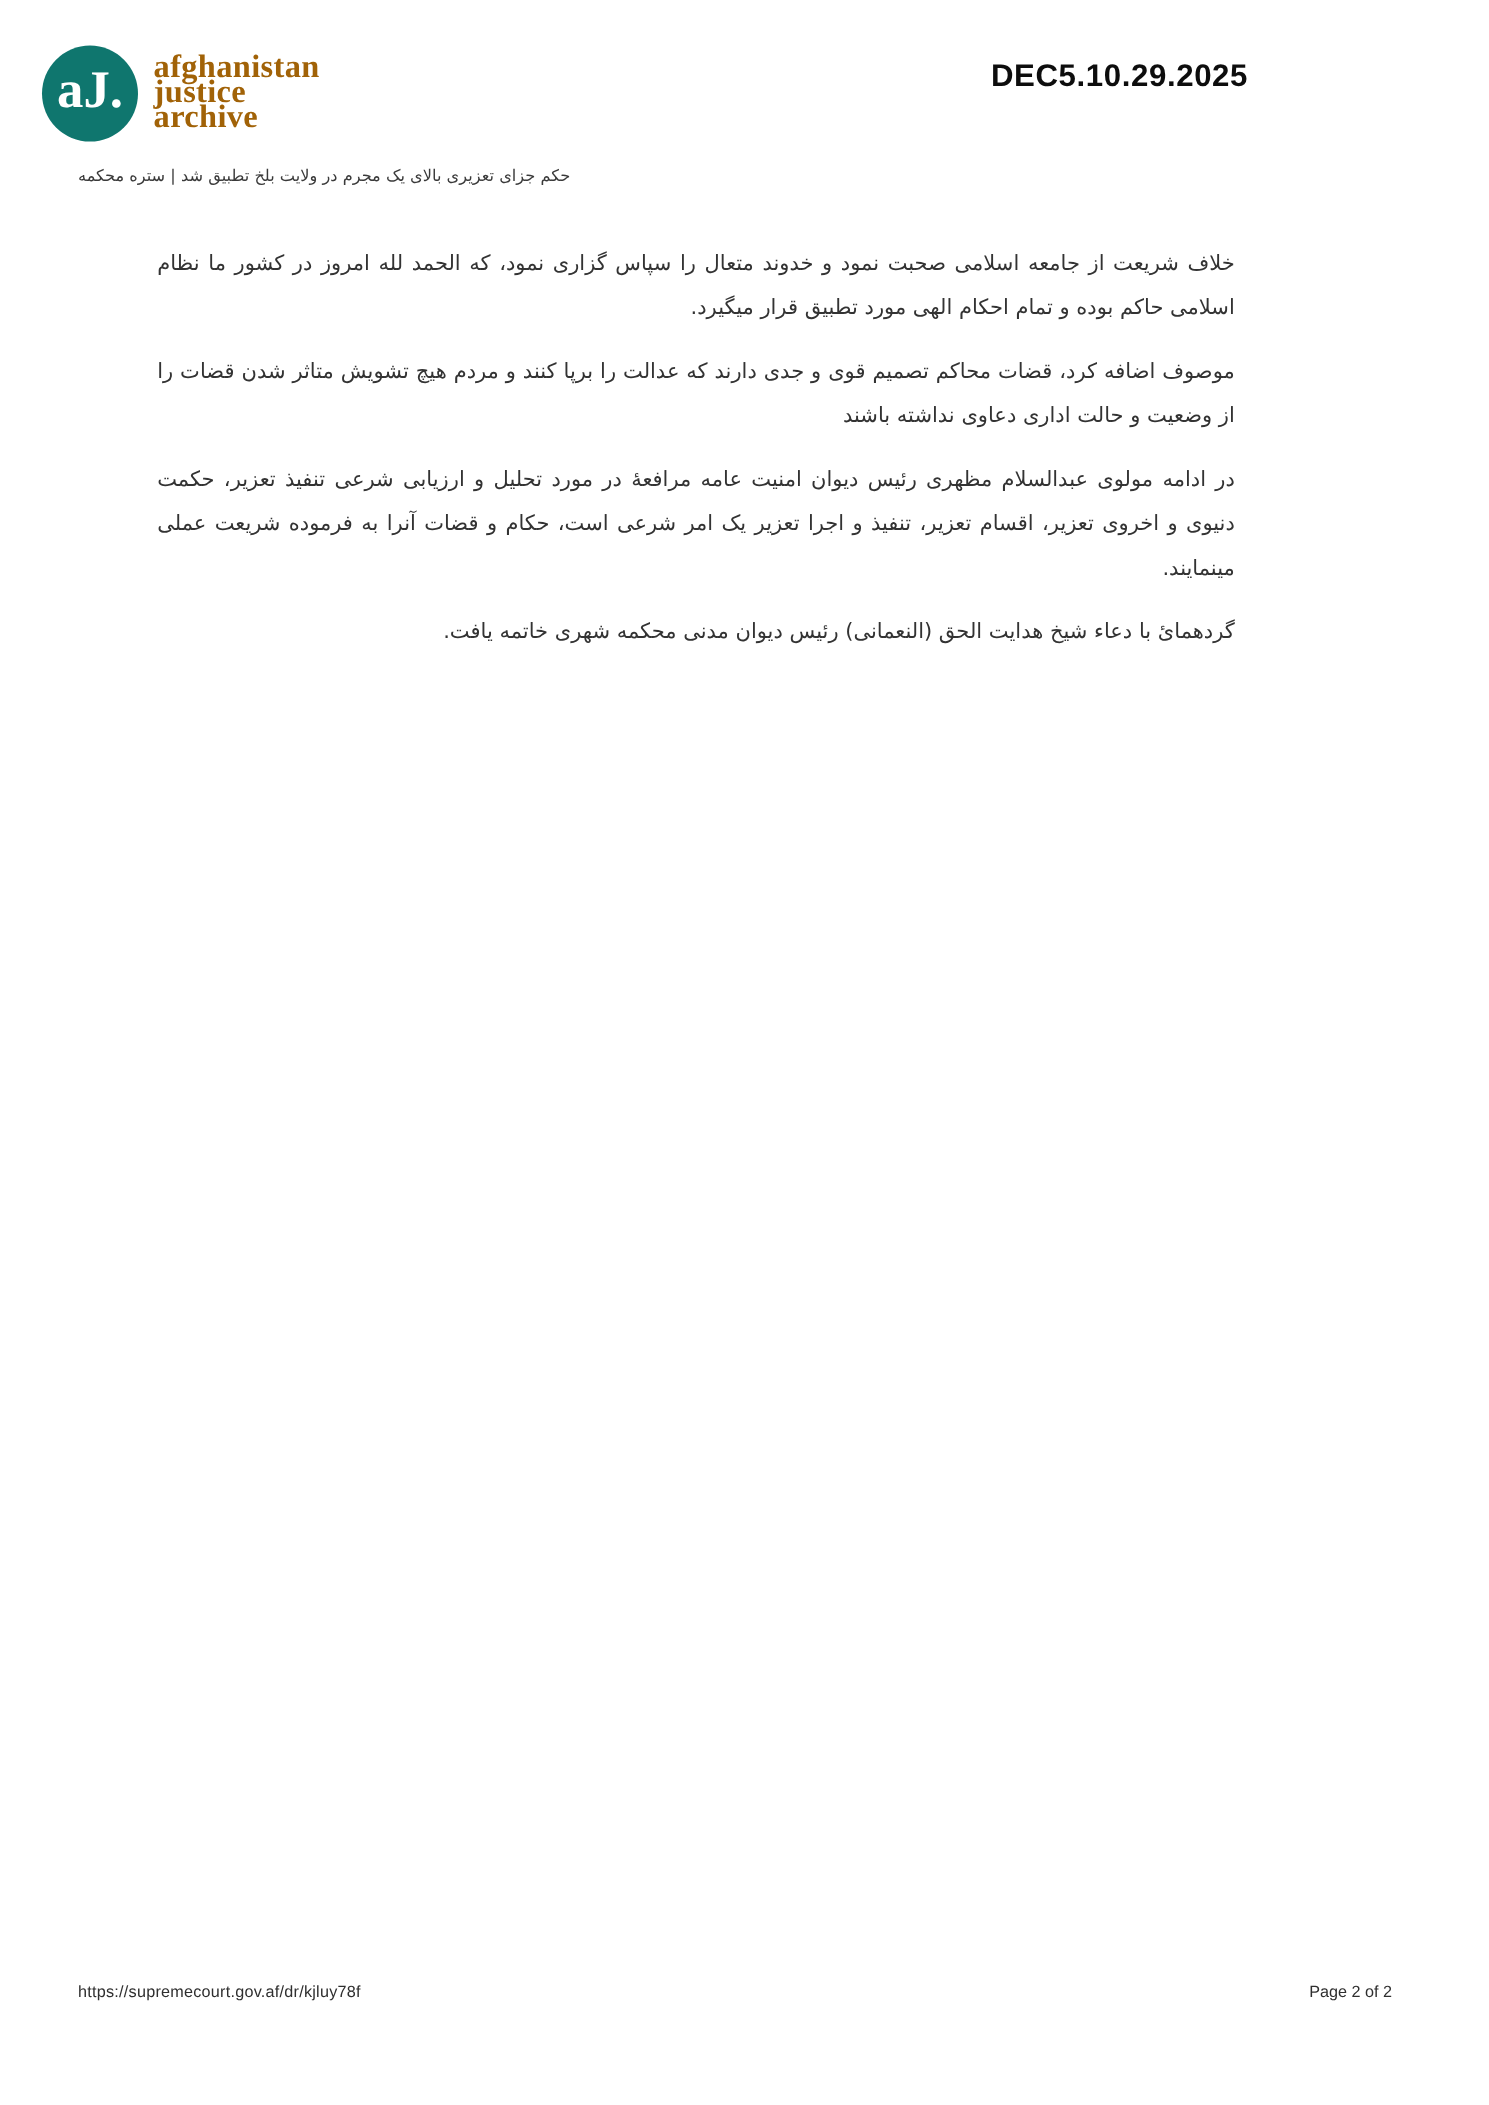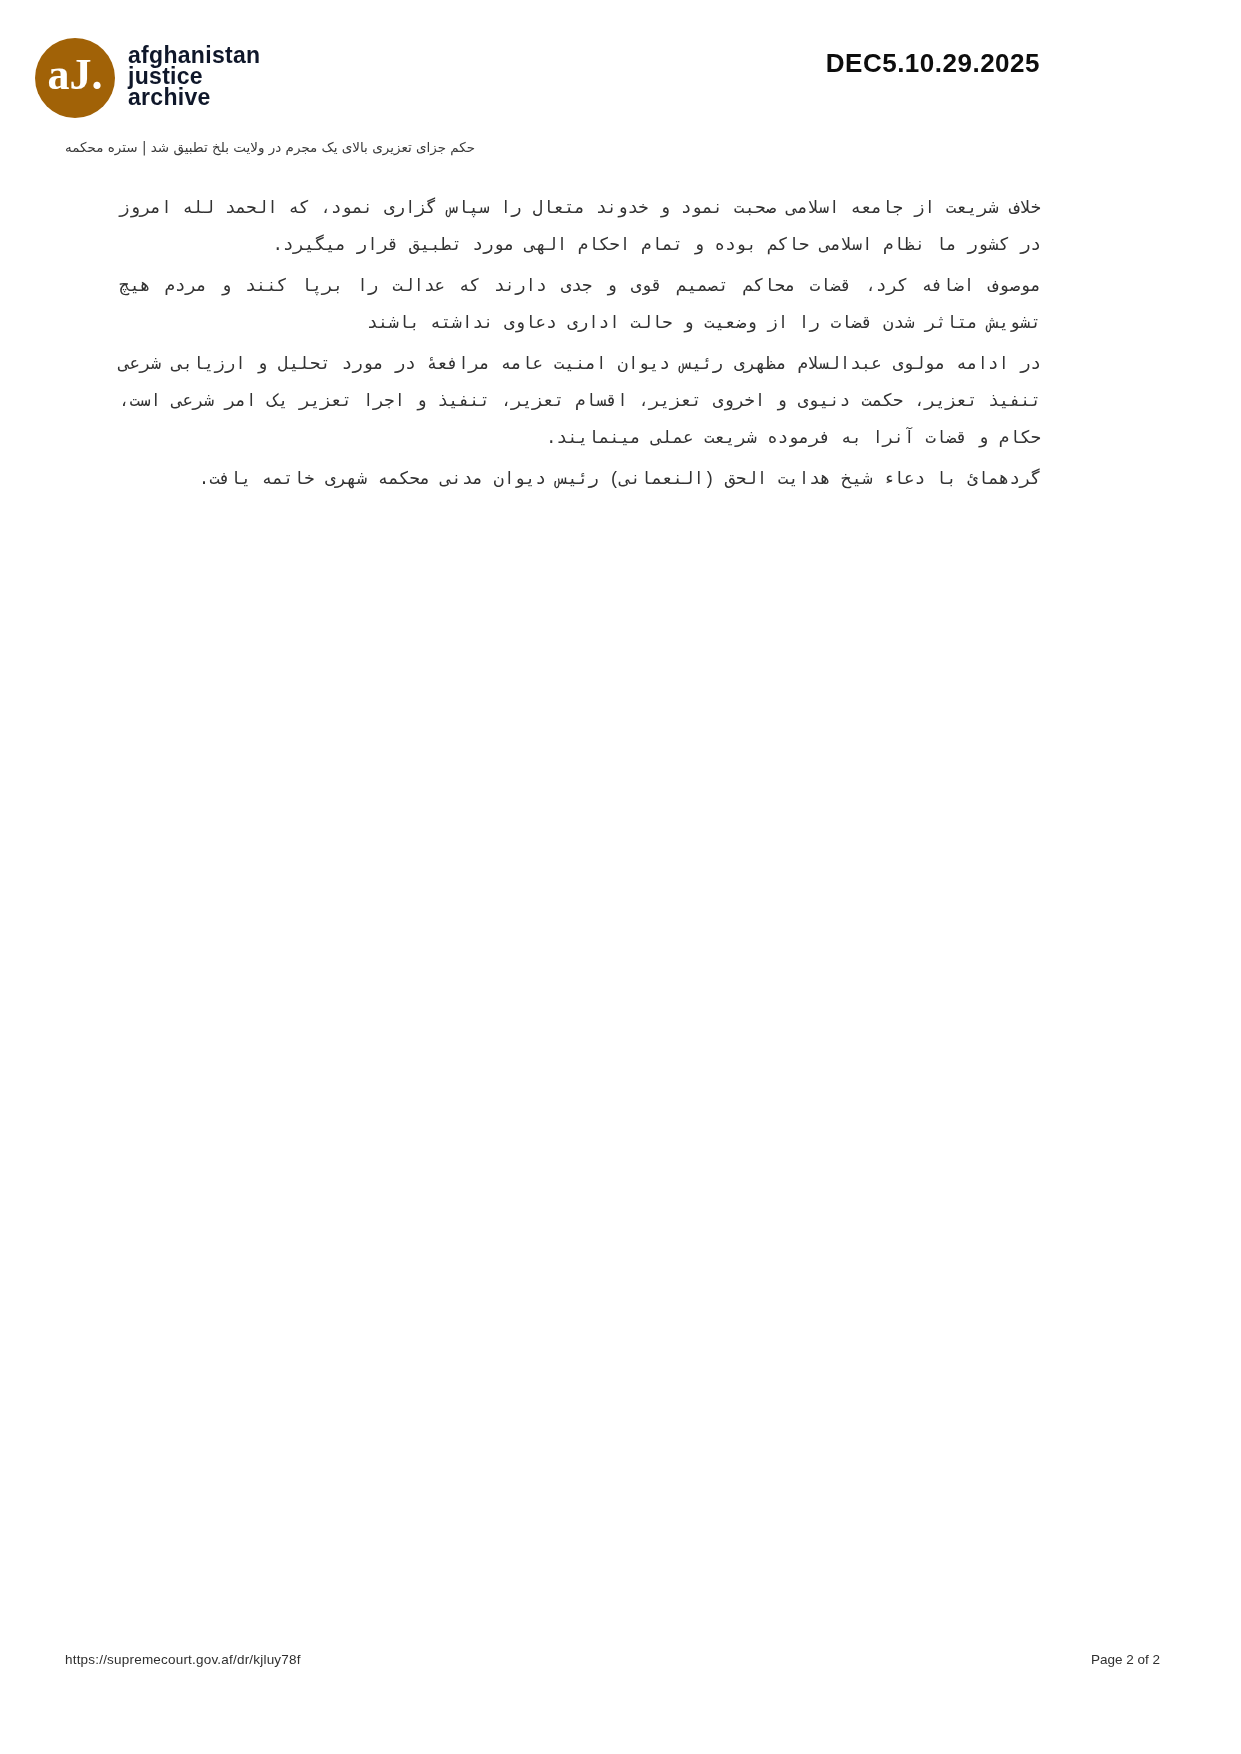--- a/index.html
+++ b/index.html
@@ -19,39 +19,39 @@
     left: 35px;
     top: 38px;
     display: flex;
     align-items: flex-start;
     gap: 13px;
   }
   .logo-circle {
     width: 80px;
     height: 80px;
     border-radius: 50%;
-    background: #a16207;
+    background: #0f766e;
     color: #ffffff;
     display: flex;
     align-items: center;
     justify-content: center;
     font-family: "Liberation Serif", serif;
     font-weight: 700;
     font-size: 44px;
     line-height: 1;
     padding-bottom: 6px;
     text-align: center;
   }
   .logo-wordmark {
-    font-family: Liberation Sans, sans-serif;
+    font-family: Liberation Serif, serif;
     font-weight: 700;
-    font-size: 23px;
+    font-size: 27px;
     line-height: 21px;
     letter-spacing: 0.3px;
-    color: #0f172a;
+    color: #a16207;
     padding-top: 7px;
   }
   .doc-date {
     position: absolute;
     top: 48px;
     right: 201px;
     font-family: "Liberation Sans", sans-serif;
     font-weight: 700;
     font-size: 26px;
     letter-spacing: 0.5px;
@@ -76,21 +76,21 @@
     left: 115px;
     right: 196px;
     top: 186px;
     direction: rtl;
     text-align: justify;
     font-size: 17.5px;
     line-height: 37px;
     color: #333333;
     font-family: "DejaVu Sans", "Liberation Sans", sans-serif;
   }
-  .body-text p { margin: 4px; font-family: Liberation Mono, monospace; }
+  .body-text p { margin: 16px; }
 
   
   .footer-url {
     position: absolute;
     left: 65px;
     top: 1652px;
     font-size: 13.5px;
     color: #2f2f2f;
     letter-spacing: 0.2px;
   }

